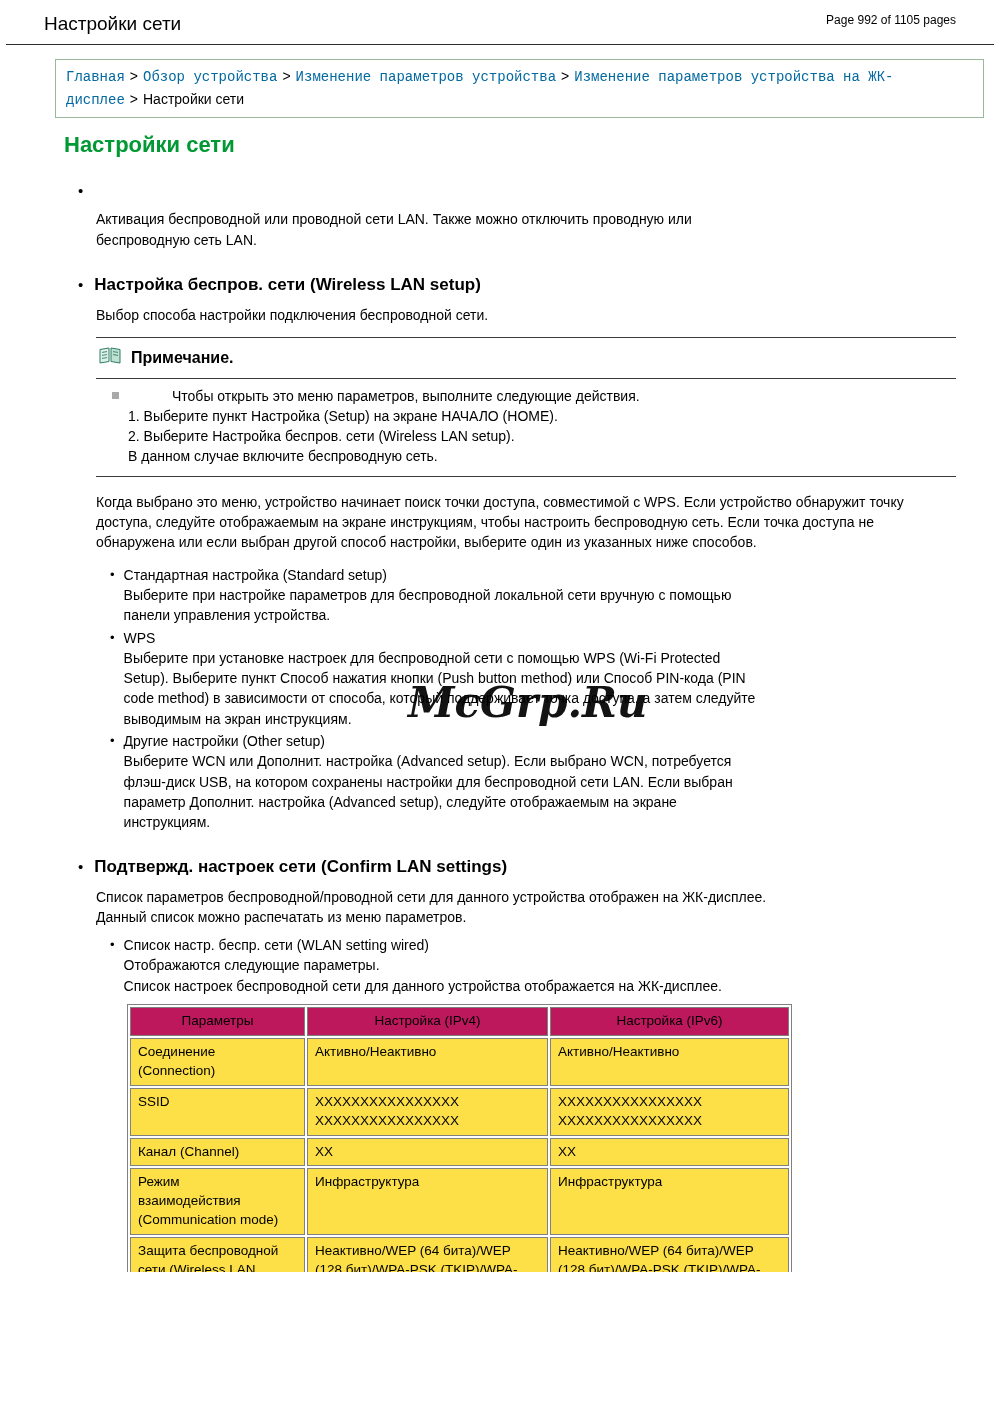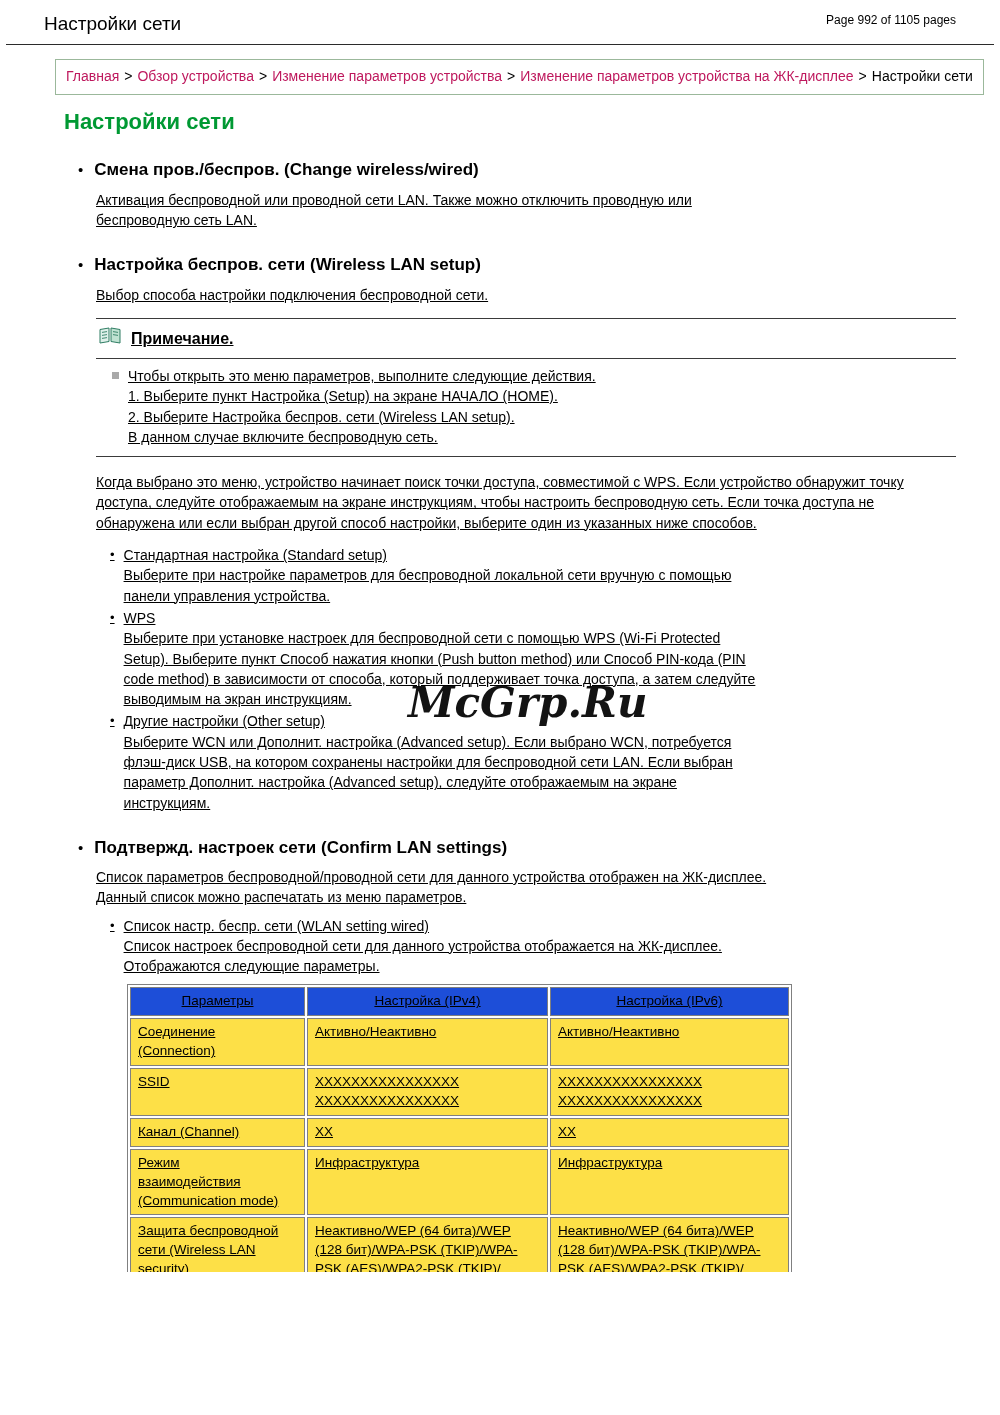--- a/index.html
+++ b/index.html
@@ -10,66 +10,66 @@
   
   .header { display: flex; justify-content: space-between; align-items: flex-start;
             padding: 13px 44px 9px 44px; font-size: 19px; }
   .header .left { font-size: 19px; }
   .header .right { font-size: 12px; }
   .top-rule { border: none; border-top: 1px solid #2b2b2b; margin: 0 6px; }
 
   
   .breadcrumb-box { margin: 14px 16px 0 55px; border: 1px solid #9bb89b;
                     padding: 6px 10px; font-size: 14px; line-height: 1.55; max-width: 930px; }
-  .crumb-link { color: #be185d; text-decoration: none; cursor: pointer; }
+  .crumb-link { color: #0369a1; text-decoration: none; cursor: pointer; font-family: Liberation Mono, monospace; }
   .crumb-sep { color: #000; margin: 0 5px; }
   .crumb-current { color: #000; }
 
   
   .doc-code { margin: 22px 0 0 45px; font-size: 14px; }
   .doc-title { margin: 14px 0 0 64px; font-size: 22px; font-weight: bold; color: #009933; }
 
   .section { margin: 24px 44px 0 78px; }
   .section-heading { display: flex; gap: 11px; align-items: baseline; }
   .section-heading .bullet { font-size: 15px; line-height: 1.2; }
   .section-heading h2 { margin: 0; font-size: 17px; font-weight: bold; line-height: 1.3; }
-  .section-body { margin-left: 18px; font-size: 14px; line-height: 1.45; text-decoration: underline; }
+  .section-body { margin-left: 18px; font-size: 14px; line-height: 1.45; }
 
   .para { margin-top: 9px; }
   .w660 { max-width: 662px; }
   .w855 { max-width: 858px; }
   .w790 { max-width: 792px; }
   .w630 { max-width: 634px; }
 
   
   .note { margin-top: 12px; }
   .note-title-row { display: flex; align-items: center; gap: 9px;
                     border-top: 1px solid #3a3a3a; border-bottom: 1px solid #3a3a3a;
                     padding: 8px 2px; }
   .note-title { font-size: 16px; font-weight: bold; }
   .note-content { border-bottom: 1px solid #3a3a3a; padding: 7px 0 9px 16px;
                   font-size: 14px; line-height: 1.45; }
-  .note-li { display: flex; }
+  .note-li { display: flex; gap: 44px; }
   .sq-bullet { flex: 0 0 auto; width: 7px; height: 7px; background: #a9a9a9; margin: 6px 9px 0 0; }
   .note-step { margin-left: 16px; }
 
   
   .options { margin-top: 12px; margin-left: 14px; }
   .opt { display: flex; margin-top: 2px; }
   .opt .dot { flex: 0 0 auto; font-size: 13px; margin-right: 9px; line-height: 1.5; }
   .opt-title { }
   .opt-text { }
 
   
   .tbl-wrap { margin: 8px 0 0 31px; }
   table.settings { border-collapse: separate; border-spacing: 2px;
                    border: 1px solid #808080; font-size: 13.5px; }
   table.settings th, table.settings td { border: 1px solid #808080; padding: 4px 7px;
                    vertical-align: top; line-height: 1.4; }
-  table.settings th { background: #1d4ed8; font-weight: normal; text-align: center; margin-left: 7px; }
+  table.settings th { background: #be185d; font-weight: normal; text-align: center; margin-left: 7px; }
   table.settings td { background: #fde047; text-align: left; }
   .pre { white-space: pre-line; }
   .col-param { width: 175px; }
   .col-v4 { width: 241px; }
   .col-v6 { width: 239px; }
   tr.partial td { height: 70px; border-bottom: none; }
 
   
   .watermark { position: absolute; left: 408px; top: 678px;
                font-family: "DejaVu Serif", "Liberation Serif", serif;
@@ -89,21 +89,20 @@
 
   <div class="breadcrumb-box">
     <span class="crumb-link">Главная</span><span class="crumb-sep">&gt;</span><span class="crumb-link">Обзор устройства</span><span class="crumb-sep">&gt;</span><span class="crumb-link">Изменение параметров устройства</span><span class="crumb-sep">&gt;</span><span class="crumb-link">Изменение параметров устройства на ЖК-дисплее</span><span class="crumb-sep">&gt;</span><span class="crumb-current">Настройки сети</span>
   </div>
 
   <h1 class="doc-title">Настройки сети</h1>
 
   <div class="section">
     <div class="section-heading">
       <span class="bullet">•</span>
-      <h2>Смена пров./беспров. (Change wireless/wired)</h2>
     </div>
     <div class="section-body">
       <div class="para w660">Активация беспроводной или проводной сети LAN. Также можно отключить проводную или беспроводную сеть LAN.</div>
     </div>
   </div>
 
   <div class="section">
     <div class="section-heading">
       <span class="bullet">•</span>
       <h2>Настройка беспров. сети (Wireless LAN setup)</h2>
@@ -172,22 +171,22 @@
     </div>
     <div class="section-body">
       <div class="para w790" style="margin-top:8px">Список параметров беспроводной/проводной сети для данного устройства отображен на ЖК-дисплее.</div>
       <div class="w790">Данный список можно распечатать из меню параметров.</div>
 
       <div class="options" style="margin-top:8px">
         <div class="opt">
           <span class="dot">•</span>
           <div>
             <div class="opt-title">Список настр. беспр. сети (WLAN setting wired)</div>
+            <div class="opt-text w630">Отображаются следующие параметры.</div>
             <div class="opt-text w630">Список настроек беспроводной сети для данного устройства отображается на ЖК-дисплее.</div>
-            <div class="opt-text w630">Отображаются следующие параметры.</div>
           </div>
         </div>
       </div>
 
       <div class="tbl-wrap">
         <table class="settings">
           <colgroup>
             <col class="col-param">
               <col class="col-v4">
               <col class="col-v6">

